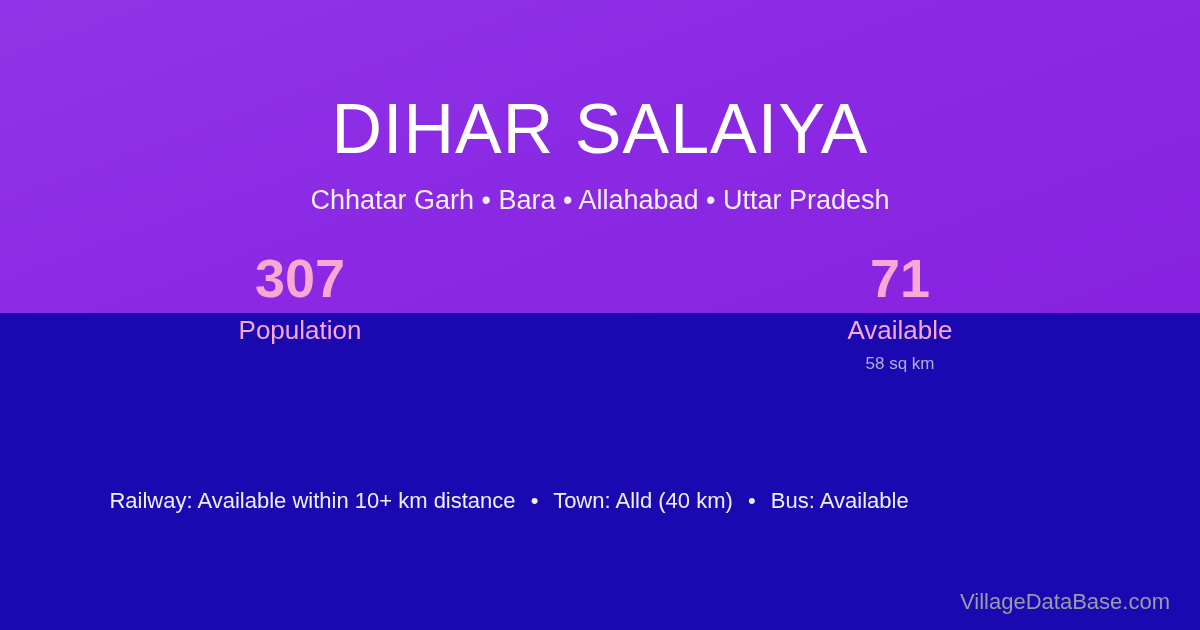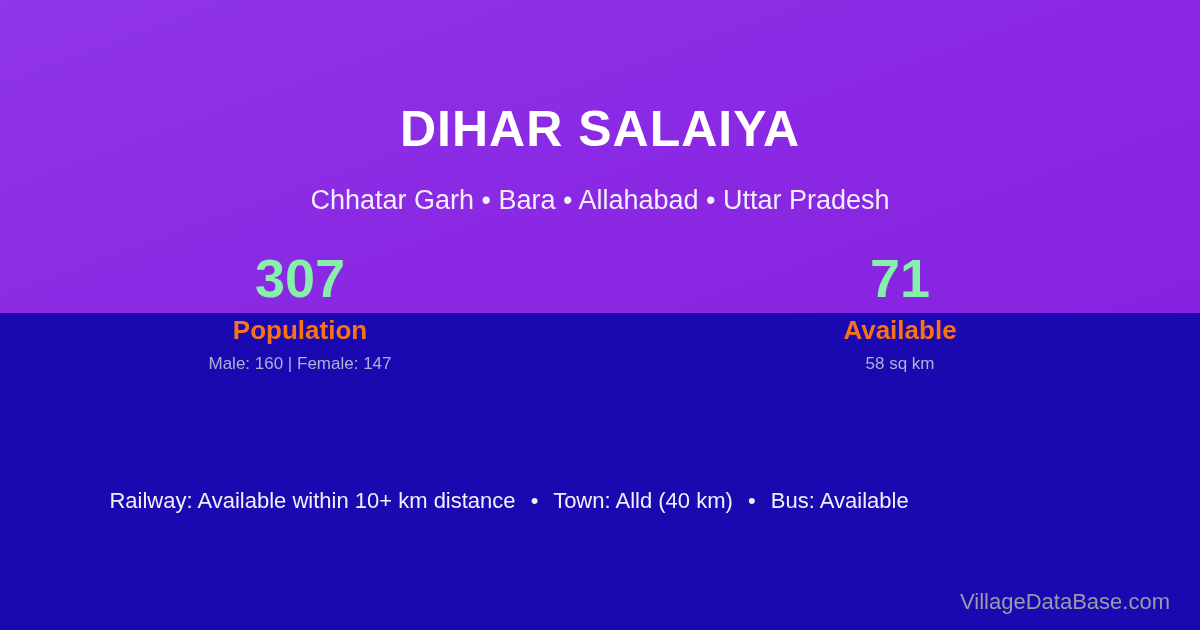--- a/index.html
+++ b/index.html
@@ -51,23 +51,23 @@
     height: 630px;
   }
 
   
   .village-title {
     position: absolute;
     left: 0;
     top: 86px;
     width: 1200px;
     text-align: center;
-    font-size: 50px;
+    font-size: 70px;
     line-height: 86px;
-    font-weight: bold;
+    font-weight: normal;
     color: #ffffff;
     letter-spacing: 1px;
     font-family: "Liberation Sans", sans-serif;
     font-stretch: condensed;
     white-space: nowrap;
   }
 
   .village-breadcrumb {
     position: absolute;
     left: 0;
@@ -95,32 +95,32 @@
     flex: 1 1 33.3333%;
     text-align: center;
     position: relative;
   }
   .stat-value {
     display: block;
     height: 70px;
     line-height: 70px;
     font-size: 54px;
     font-weight: bold;
-    color: #86efac;
+    color: #f9a8d4;
     letter-spacing: 0px;
     white-space: nowrap;
   }
   .stat-label {
     display: block;
     margin-top: 0px;
     height: 34px;
     line-height: 34px;
     font-size: 26px;
-    font-weight: bold;
-    color: #f97316;
+    font-weight: normal;
+    color: #f9a8d4;
     white-space: nowrap;
   }
   .stat-sub {
     display: block;
     margin-top: 5px;
     height: 24px;
     line-height: 24px;
     font-size: 17px;
     font-weight: normal;
     color: #b0b0d6;
@@ -173,21 +173,20 @@
 
     <div class="village-title">DIHAR SALAIYA</div>
 
     <div class="village-breadcrumb">Chhatar Garh • Bara • Allahabad • Uttar Pradesh</div>
 
     <div class="stats-row">
 
       <div class="stat-col">
         <span class="stat-value">307</span>
         <span class="stat-label">Population</span>
-        <span class="stat-sub">Male: 160 | Female: 147</span>
       </div>
 
       <div class="stat-col">
         <span class="stat-value">71</span>
         <span class="stat-label">Available</span>
         <span class="stat-sub">58 sq km</span>
       </div>
 
 
     </div>

